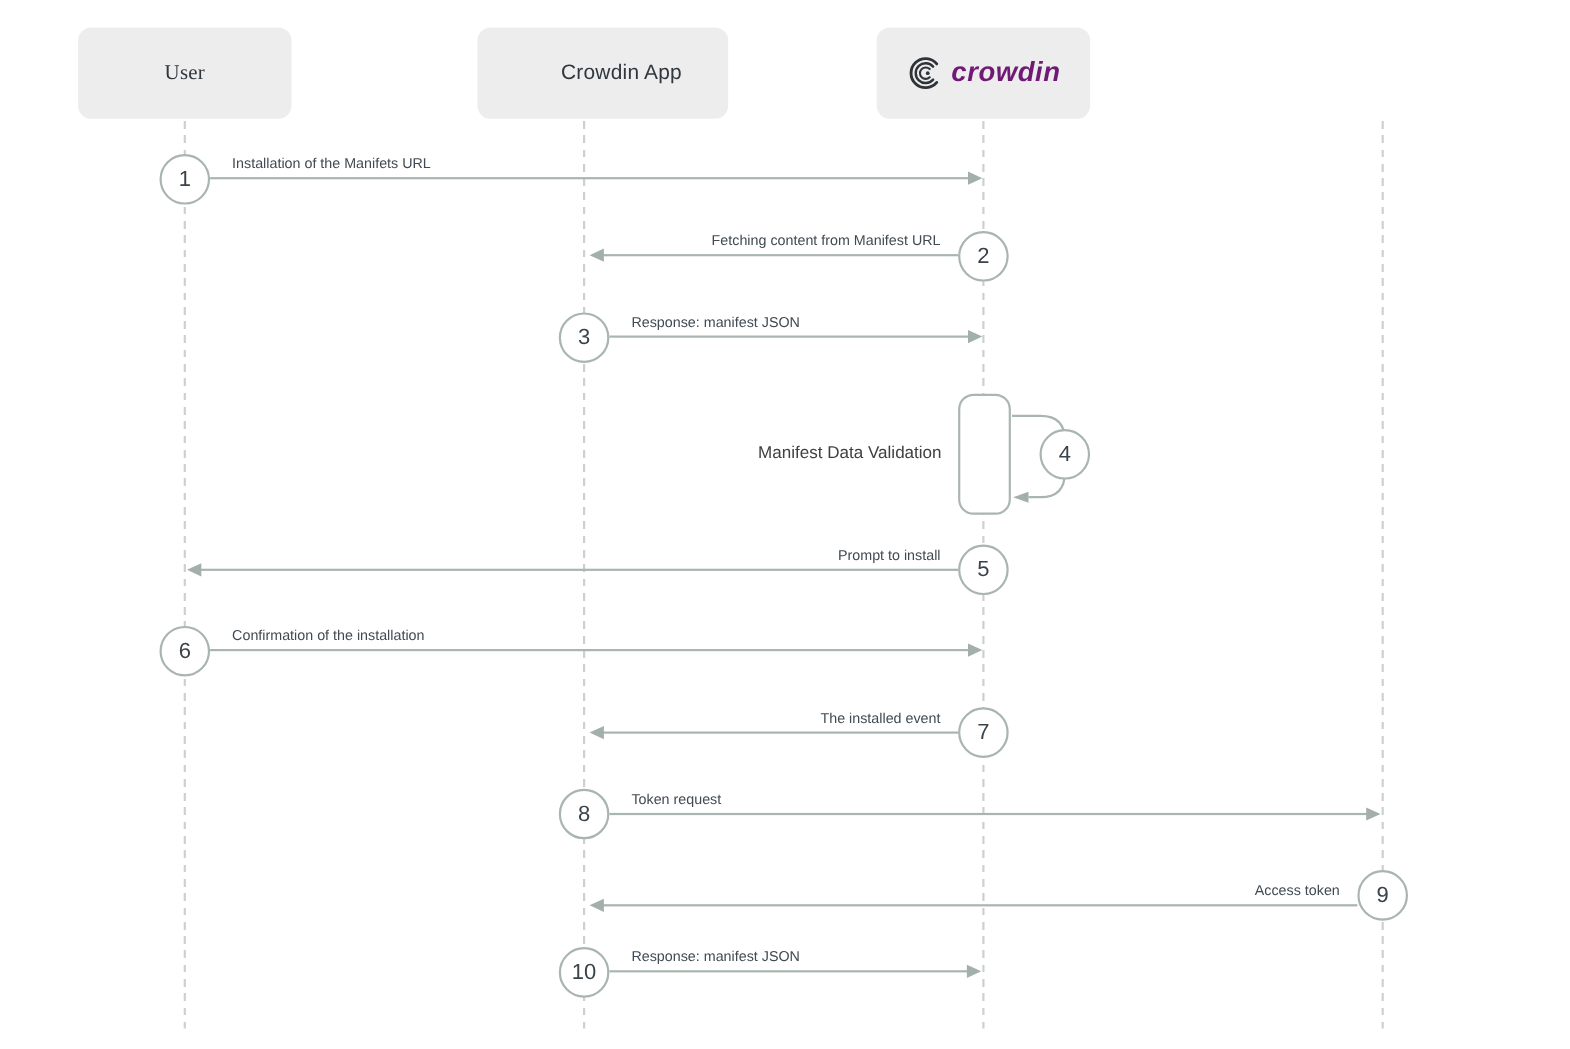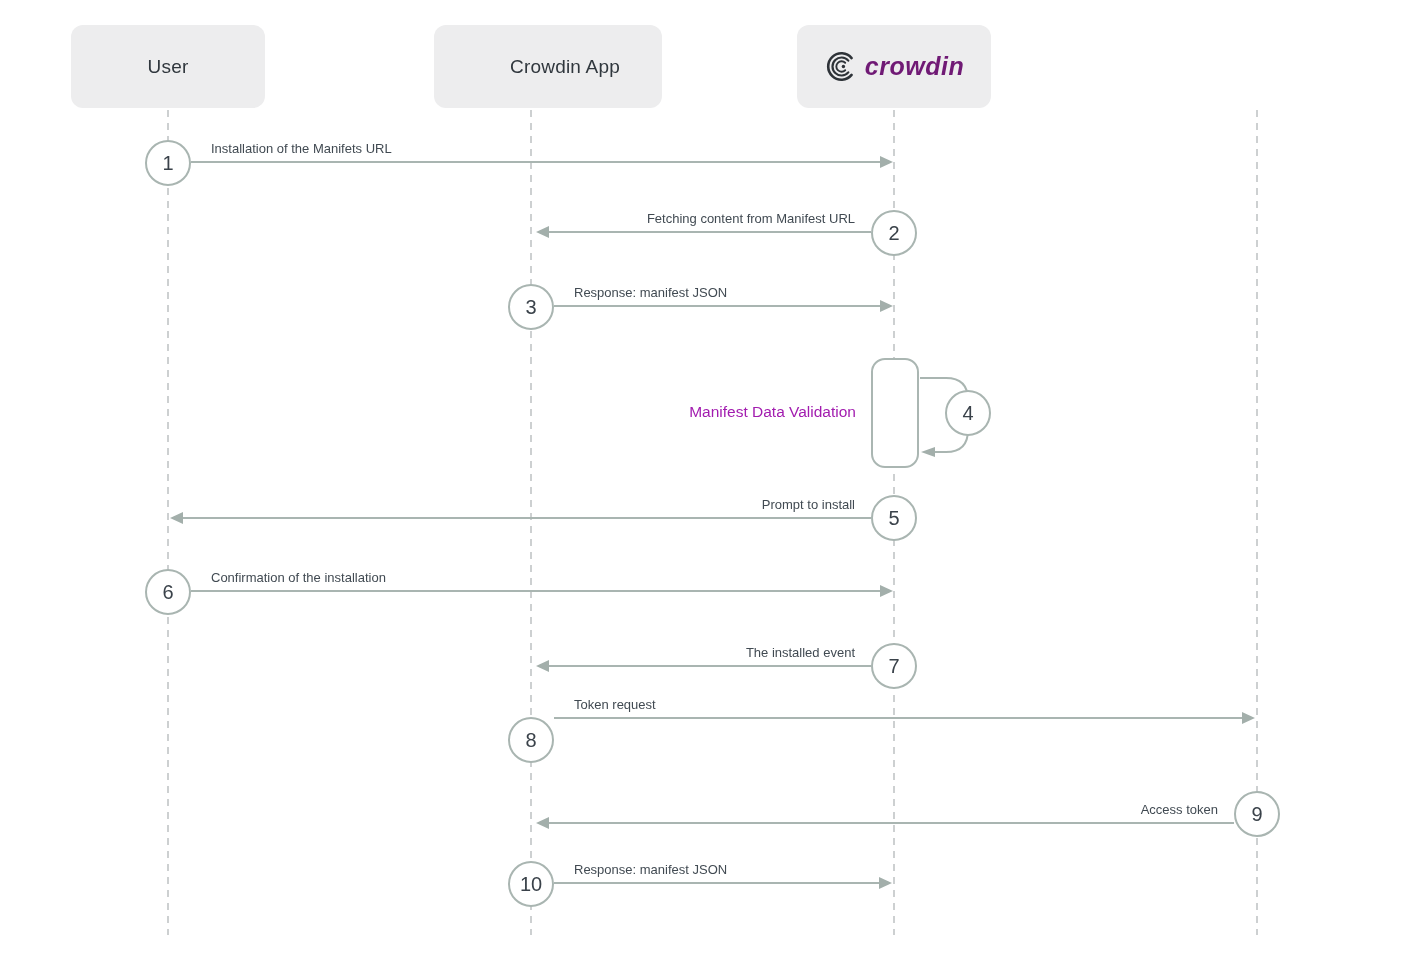--- a/index.html
+++ b/index.html
@@ -36,33 +36,33 @@
   
   .num{position:absolute;width:46px;height:46px;border-radius:50%;background:#ffffff;
     border:2px solid #a9b5b1;box-sizing:border-box;display:flex;align-items:center;
     justify-content:center;font-size:20px;color:#3a424a;z-index:5;}
 
   
   .activation{position:absolute;left:871px;top:358px;width:48px;height:110px;
     box-sizing:border-box;background:#ffffff;border:2px solid #aab6b2;border-radius:14px;z-index:2;}
   .loop-svg{position:absolute;left:918px;top:370px;z-index:2;}
   .self-label{position:absolute;right:571px;top:403px;white-space:nowrap;
-    font-size:15.5px;color:#a21caf;z-index:3;}
+    font-size:15.5px;color:#404040;z-index:3;}
 </style>
 </head>
 <body>
 
 <div id="canvas">
 
   <div class="lifeline" style="left:167px;"></div>
   <div class="lifeline" style="left:530px;"></div>
   <div class="lifeline" style="left:893px;"></div>
   <div class="lifeline" style="left:1256px;"></div>
 
-  <div class="pbox" style="left:71px;">
+  <div class="pbox" style="left:71px;font-family:Liberation Serif, serif;">
     <span>User</span>
   </div>
   <div class="pbox" style="left:434px;padding-left:34px;">
     <span>Crowdin App</span>
   </div>
   <div class="pbox" style="left:797px;">
     <span class="logo">
       <svg width="34" height="31" viewBox="0 0 34 31">
         <g fill="none" stroke="#2e3338" stroke-linecap="round">
           <path d="M 27.6 7.1 A 13.2 13.2 0 1 0 27.6 23.9" stroke-width="2.6"></path>
@@ -111,21 +111,21 @@
     <div class="head head-right"></div>
     <div class="label label-left">Confirmation of the installation</div>
   </div>
 
   <div class="msg" style="top:665px;left:537px;width:334px;">
     <div class="shaft shaft-l"></div>
     <div class="head head-left"></div>
     <div class="label label-right">The installed event</div>
   </div>
 
-  <div class="msg" style="top:717px;left:554px;width:700px;">
+  <div class="msg" style="top:739px;left:554px;width:700px;">
     <div class="shaft shaft-r"></div>
     <div class="head head-right"></div>
     <div class="label label-left">Token request</div>
   </div>
 
   <div class="msg" style="top:822px;left:537px;width:697px;">
     <div class="shaft shaft-l"></div>
     <div class="head head-left"></div>
     <div class="label label-right">Access token</div>
   </div>

